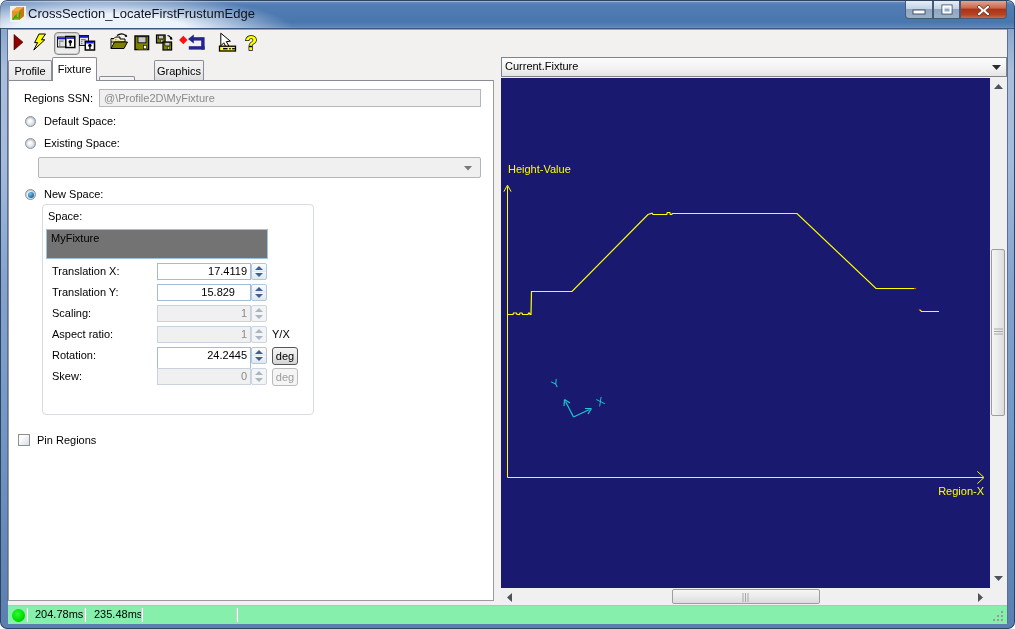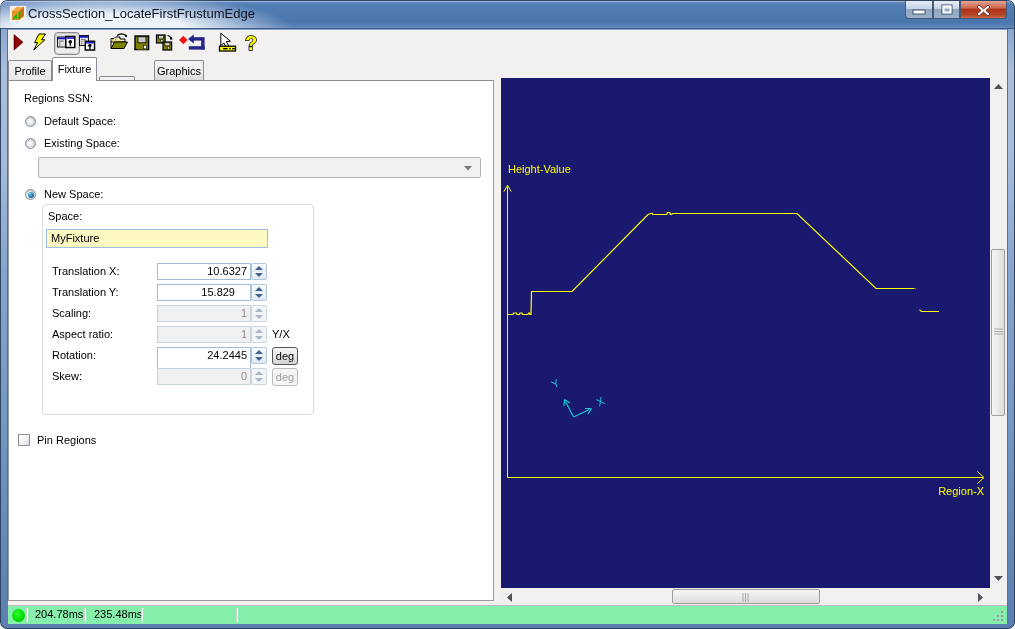--- a/index.html
+++ b/index.html
@@ -158,37 +158,38 @@
  </svg>
 
  <div class="tab" style="left:8px;top:60px;width:44px;height:28px;line-height:20px;">Profile</div>
  <div id="tabactive" style="left:52px;top:57px;width:45px;height:24px;line-height:22px;">Fixture</div>
  <div class="tab" style="left:99px;top:76px;width:36px;height:20px;line-height:20px;">Operators</div>
  <div class="tab" style="left:154px;top:60px;width:50px;height:20px;line-height:20px;">Graphics</div>
  <div id="page"></div>
  <div style="position:absolute;left:53px;top:79px;width:43px;height:2px;background:#fff;"></div>
 
  <div class="lbl" style="left:24px;top:92px;">Regions SSN:</div>
+ <div class="txtdis" style="left:99px;top:89px;width:382px;height:18px;line-height:16px;padding-left:4px;">@\Profile2D\MyFixture</div>
  <div class="radio" style="left:25px;top:116px;"></div>
  <div class="lbl" style="left:44px;top:115px;">Default Space:</div>
  <div class="radio" style="left:25px;top:138px;"></div>
  <div class="lbl" style="left:44px;top:137px;text-align:center;">Existing Space:</div>
  <div class="txtdis" style="left:38px;top:157px;width:443px;height:21px;border-radius:2px;"></div>
  <svg class="abs" style="left:464px;top:166px;" width="8" height="5" viewBox="0 0 8 5">
       <path d="M0 0 L8 0 L4 4.6 Z" fill="#75797e"></path>
     </svg>
  <div class="radio" style="left:25px;top:189px;background:radial-gradient(circle at 40% 35%,#ffffff 15%,#e6eaf0 60%,#c3c9d1);"></div>
  <div class="abs" style="left:27.5px;top:191.5px;width:6px;height:6px;border-radius:50%;background:radial-gradient(circle at 35% 30%,#6ec6f0,#1e6ca8 70%,#14507e);"></div>
  <div class="lbl" style="left:44px;top:188px;">New Space:</div>
  <div id="groupbox"></div>
  <div class="lbl" style="left:48px;top:210px;">Space:</div>
- <div class="abs" style="left:46px;top:229px;width:222px;height:19px;box-sizing:border-box;background:#fef9c3;border:1px solid #9ec2dd;font-size:11px;color:#000;line-height:16px;padding-left:4px;">MyFixture</div>
+ <div class="abs" style="left:46px;top:229px;width:222px;height:30px;box-sizing:border-box;background:#737373;border:1px solid #9ec2dd;font-size:11px;color:#000;line-height:16px;padding-left:4px;">MyFixture</div>
 
  <div class="lbl" style="left:52px;top:265px;">Translation X:</div>
- <div class="spinedit" style="left:157px;top:263px;width:94px;height:17px;line-height:15px;padding-right:3px;">10.6327</div>
+ <div class="spinedit" style="left:157px;top:263px;width:94px;height:17px;line-height:15px;padding-right:3px;">17.4119</div>
  <div class="spin spinen" style="left:251px;top:263px;"></div>
  <div class="lbl" style="left:52px;top:286px;">Translation Y:</div>
  <div class="spinedit" style="left:157px;top:284px;width:94px;height:17px;line-height:15px;padding-right:15px;">15.829</div>
  <div class="spin spinen" style="left:251px;top:284px;"></div>
  <div class="lbl" style="left:52px;top:307px;">Scaling:</div>
  <div class="spineditdis" style="left:157px;top:305px;width:94px;height:17px;line-height:15px;padding-right:3px;">1</div>
  <div class="spin spindis" style="left:251px;top:305px;"></div>
  <div class="lbl" style="left:52px;top:328px;">Aspect ratio:</div>
  <div class="spineditdis" style="left:157px;top:326px;width:94px;height:17px;line-height:15px;padding-right:3px;">1</div>
  <div class="spin spindis" style="left:251px;top:326px;"></div>
@@ -197,20 +198,26 @@
  <div class="spinedit" style="left:157px;top:347px;width:94px;height:31px;line-height:15px;padding-right:3px;">24.2445</div>
  <div class="spin spinen" style="left:251px;top:347px;"></div>
  <div class="degbtn" style="left:272px;top:347px;">deg</div>
  <div class="lbl" style="left:52px;top:370px;">Skew:</div>
  <div class="spineditdis" style="left:157px;top:368px;width:94px;height:17px;line-height:15px;padding-right:3px;">0</div>
  <div class="spin spindis" style="left:251px;top:368px;"></div>
  <div class="degbtndis" style="left:272px;top:368px;">deg</div>
  <div class="check" style="left:18px;top:434px;"></div>
  <div class="lbl" style="left:37px;top:434px;">Pin Regions</div>
 
+ <div id="combo2">
+      <span style="position:absolute;left:3px;top:2px;">Current.Fixture</span>
+   <svg class="abs" style="right:5px;top:7px;" width="9" height="5" viewBox="0 0 9 5">
+        <path d="M0 0 L9 0 L4.5 5 Z" fill="#2a2a2a"></path>
+      </svg>
+ </div>
  <div id="plot">
  <svg width="489" height="510" viewBox="0 0 489 510" style="position:absolute;left:0;top:0;">
   <g stroke="#ffff00" stroke-width="1" fill="none">
    <path d="M6.5 108.5 L6.5 399.5 L482 399.5"></path>
    <path d="M6.5 107.2 L2.9 113.6 M6.5 107.2 L10.1 113.6"></path>
    <path d="M483 399.5 L476.4 393.4 M483 399.5 L476.4 405.6"></path>
   </g>
   <path d="M6.5 236.5 L12 236.5 L12.5 235 L15.5 235 L16 236.5 L18.5 236.5 L19 235 L21 235 L21.5 236.5 L27 236.5 L27.5 235.2 L28.5 235.2 L29 236.5 L30 236.5 L30.5 213.5 L71 213.5 L147 136.5 L151 135.3 L152 136.5 L165.8 136.5 L166.3 134.5 L168.8 134.5 L169.3 136.5 L170.8 136.5 L171.3 135.5 L296 135.5 L375 210.5 L413.5 210.5" stroke="#ffff00" stroke-width="1.2" fill="none"></path>
   <path d="M413.8 210.5 L415.2 210.5" stroke="#ff4010" stroke-width="1.3" fill="none"></path>
   <path d="M419 232 L420.5 233.5 L438 233.5" stroke="#ffff00" stroke-width="1.2" fill="none"></path>

